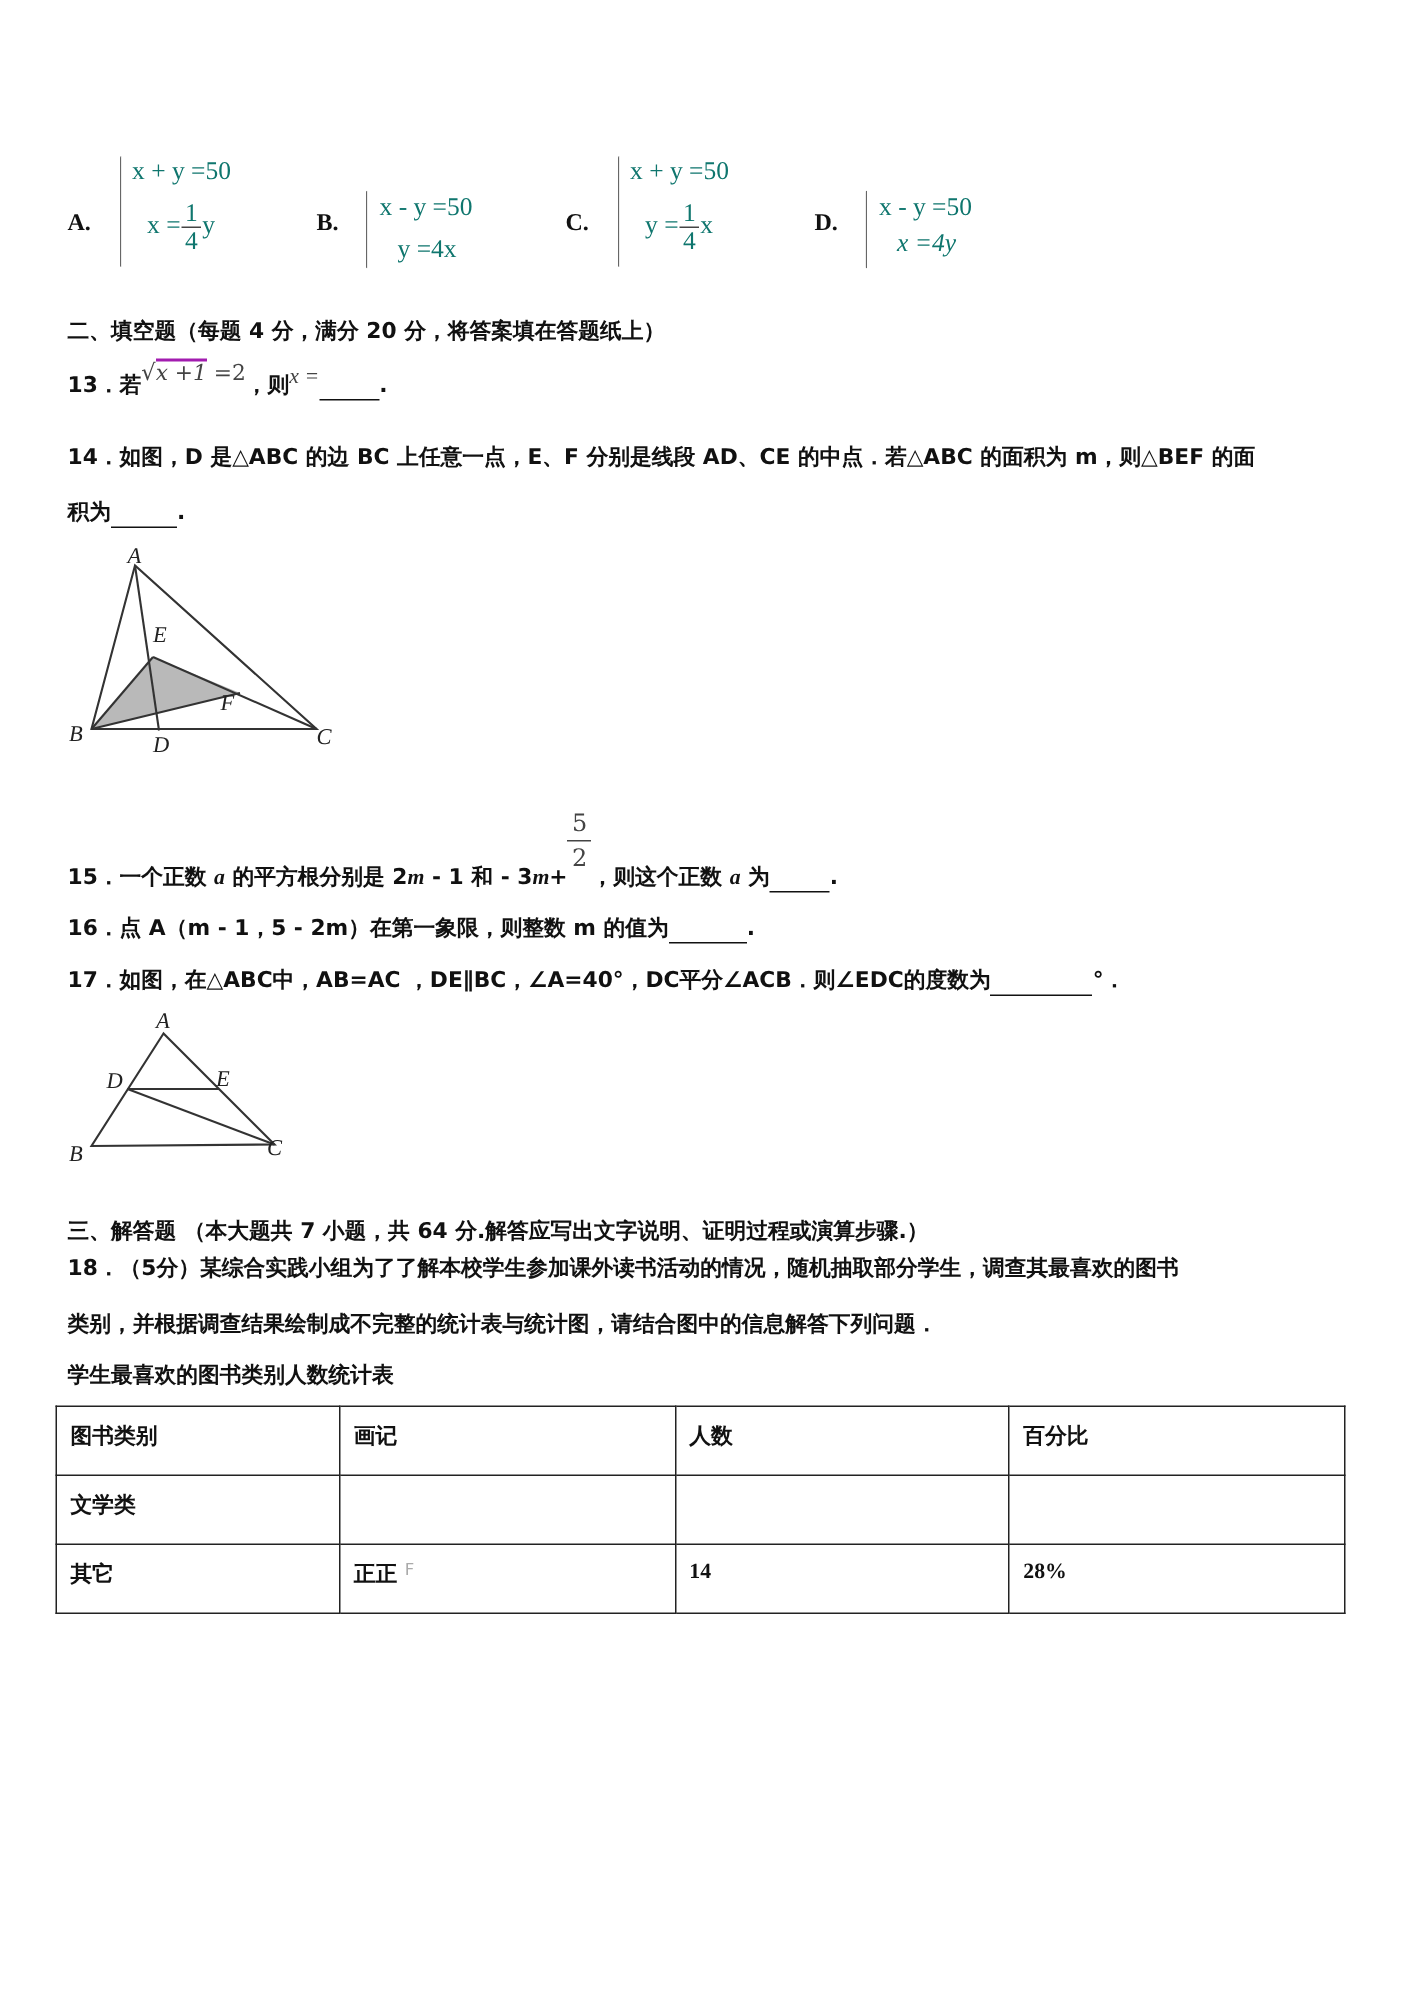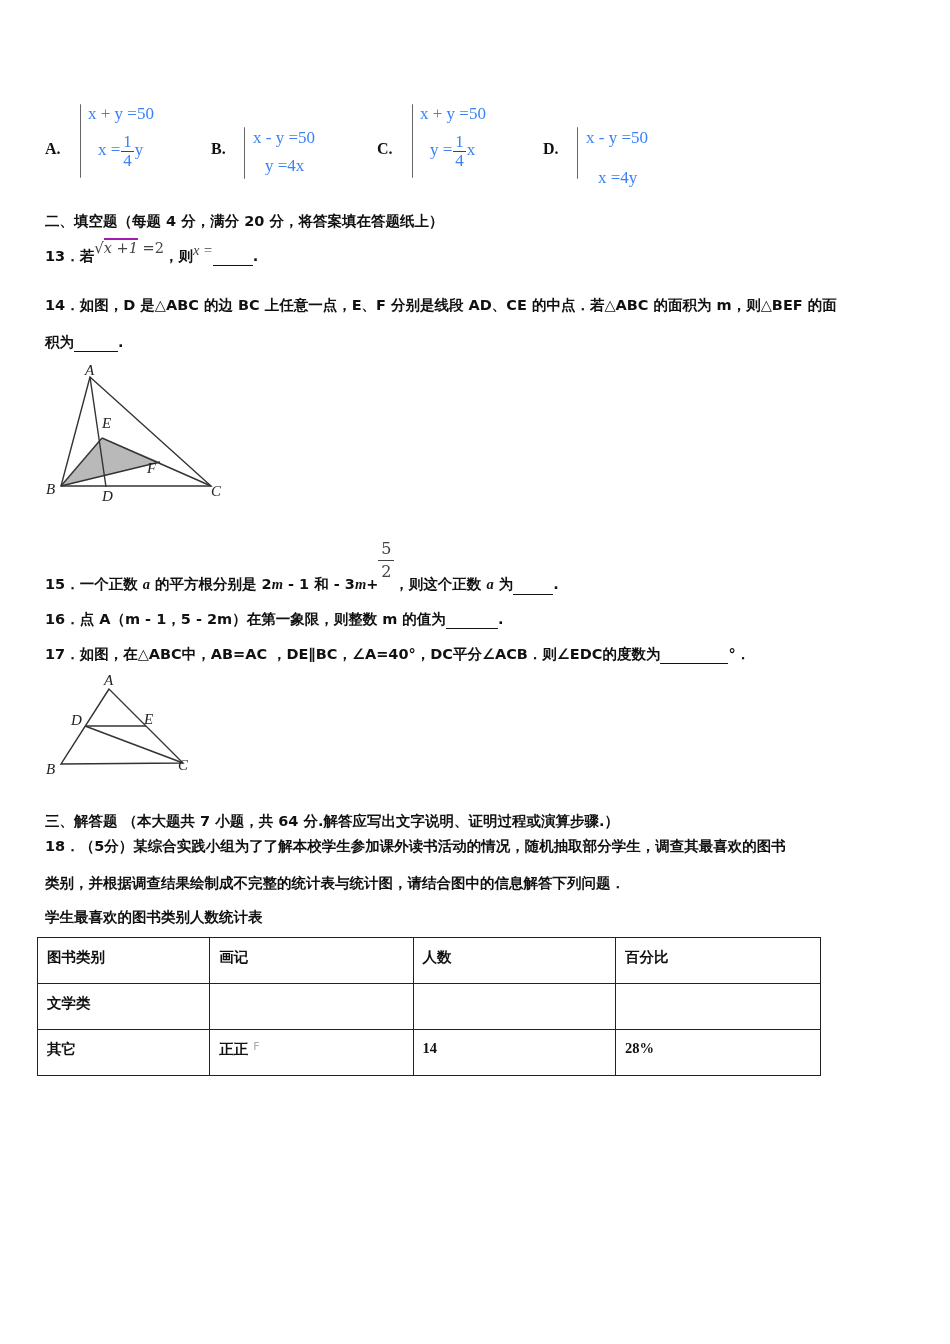--- a/index.html
+++ b/index.html
@@ -4,26 +4,26 @@
 <style>
   html, body { margin:0; padding:0; background:#ffffff; }
   body { width:950px; height:1344px; position:relative; overflow:hidden;
          font-family:"DejaVu Sans", sans-serif; color:#111; }
   .abs { position:absolute; }
   .txt { font-size:14.5px; white-space:nowrap; line-height:20px; font-weight:bold; }
   .math { font-family:"DejaVu Serif", serif; font-weight:normal; color:#444; }
   .it { font-style:italic; font-family:"Liberation Serif", serif; }
   .opt-label { font-family:"Liberation Serif", serif; font-weight:bold; font-size:16px; }
   .brace { position:absolute; border-left:1.3px solid #666; border-radius:8px 0 0 8px; }
-  .eq { position:absolute; font-family:"Liberation Serif", serif; font-size:17px; color:#3b82f6; white-space:nowrap; }
+  .eq { position:absolute; font-family:"Liberation Serif", serif; font-size:17px; color:#0f766e; white-space:nowrap; }
   .frac { display:inline-block; vertical-align:middle; text-align:center; line-height:18px; margin:0 1px; }
   .frac span { display:block; }
   .frac .num { border-bottom:1px solid #444; padding:0 2px; }
   .blank { display:inline-block; border-bottom:1.3px solid #111; vertical-align:bottom; height:14px; }
-  table.stat { position:absolute; left:37px; top:937px; width:784px; border-collapse:collapse; }
+  table.stat { position:absolute; left:37px; top:937px; width:860px; border-collapse:collapse; }
   table.stat td { border:1.3px solid #222; height:46px; padding:0 9px; font-size:14.5px; font-weight:bold;
                   vertical-align:top; padding-top:10px; box-sizing:border-box; }
   .num-cell { font-family:"Liberation Serif", serif; font-size:15px; }
   .ghost { color:#aaa; font-size:11px; font-weight:normal; vertical-align:top; }
 </style>
 </head>
 <body>
 
 <div>
 
@@ -42,21 +42,21 @@
   <span class="abs opt-label" style="left:377px;top:140px;">C.</span>
   <div class="brace" style="left:412px;top:104px;height:74px;"></div>
   <span class="eq" style="left:420px;top:104px;">x + y =50</span>
   <span class="eq" style="left:430px;top:133px;">
     <span>y =</span><span class="frac"><span class="num">1</span><span>4</span></span><span>x</span>
   </span>
 
   <span class="abs opt-label" style="left:543px;top:140px;">D.</span>
   <div class="brace" style="left:577px;top:127px;height:52px;"></div>
   <span class="eq" style="left:586px;top:128px;">x -  y =50</span>
-  <span class="eq" style="left:598px;top:168px;">x =4y</span>
+  <span class="eq" style="left:598px;top:152px;font-style:italic;">x =4y</span>
 </div>
 
 <div class="abs txt" style="left:45px;top:211px;">二、填空题（每题 4 分，满分 20 分，将答案填在答题纸上）</div>
 
 <div class="abs txt" style="left:45px;top:246px;">
   <span>13．若</span><span class="math" style="position:relative;top:-8px;"><span style="font-size:15px;">√</span><span style="border-top:2px solid #a21caf;font-style:italic;">x +1</span><span> =2</span></span><span>，则</span><span class="math it" style="position:relative;top:-6px;">x =</span><span class="blank" style="width:40px;"></span><span>.</span>
 </div>
 
 <div class="abs txt" style="left:45px;top:295px;">14．如图，D 是△ABC 的边 BC 上任意一点，E、F 分别是线段 AD、CE 的中点．若△ABC 的面积为 m，则△BEF 的面</div>
 <div class="abs txt" style="left:45px;top:332px;">

